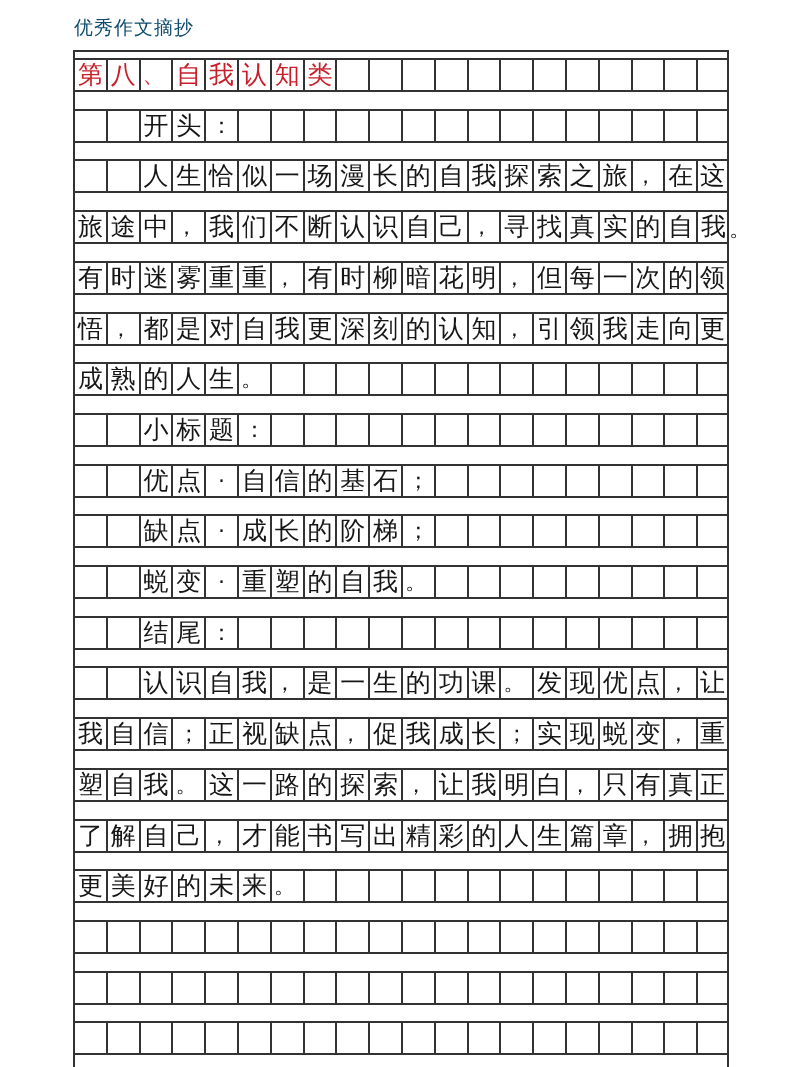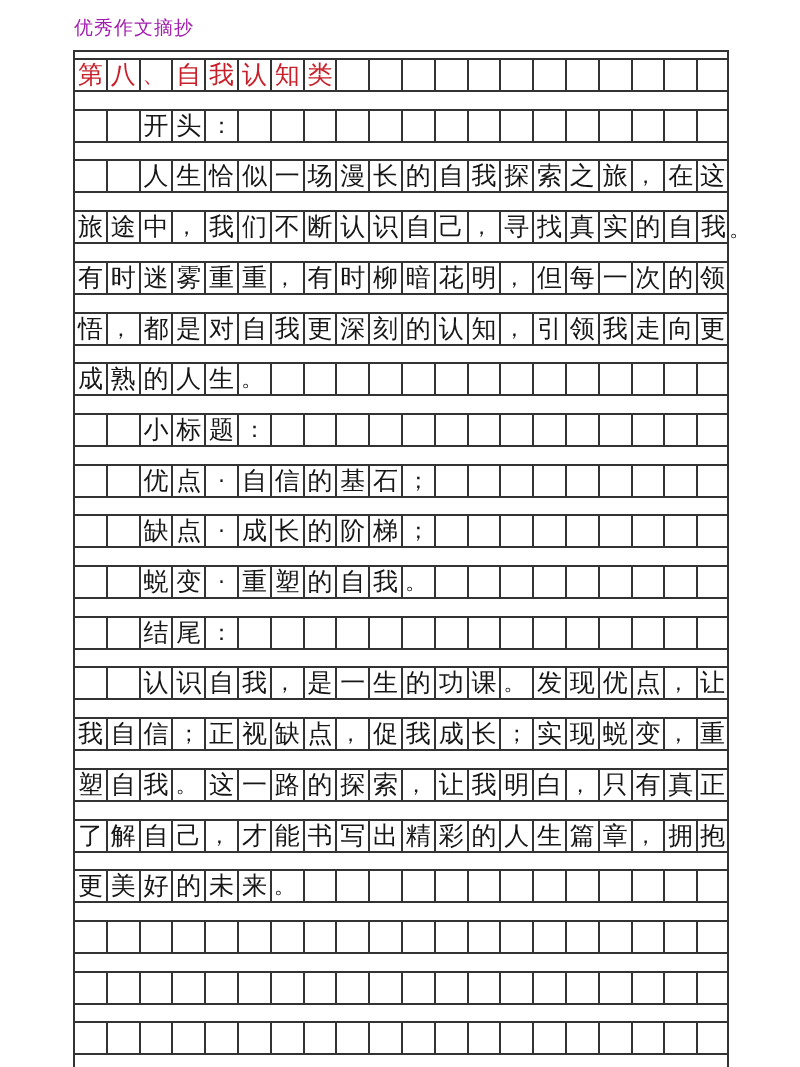--- a/index.html
+++ b/index.html
@@ -13,21 +13,21 @@
       position: relative;
       overflow: hidden;
       font-family: "DejaVu Sans", "Liberation Sans", sans-serif;
     }
     .page-title {
       position: absolute;
       left: 74px;
       top: 14px;
       font-size: 19px;
       line-height: 26px;
-      color: #a21caf;
+      color: #0c4a6e;
       letter-spacing: 1px;
       font-family: "DejaVu Sans", sans-serif;
     }
     .frame {
       position: absolute;
       left: 73px;
       top: 50px;
       width: 652px;
       height: 1030px;
       border-left: 2px solid #333;

